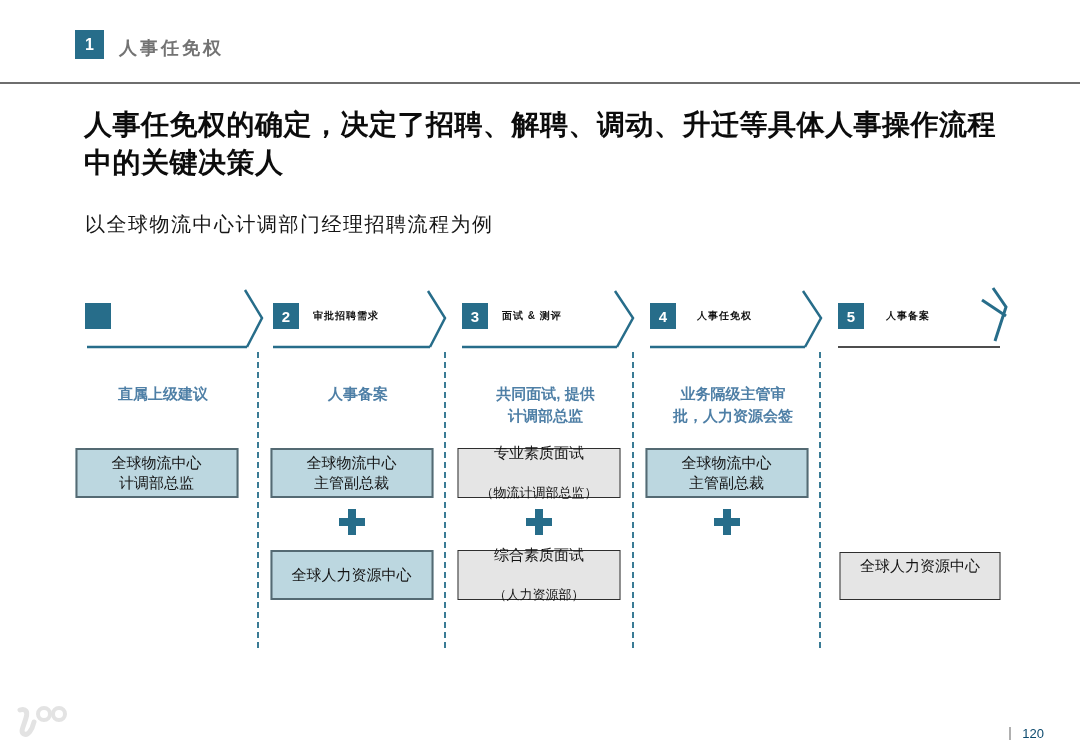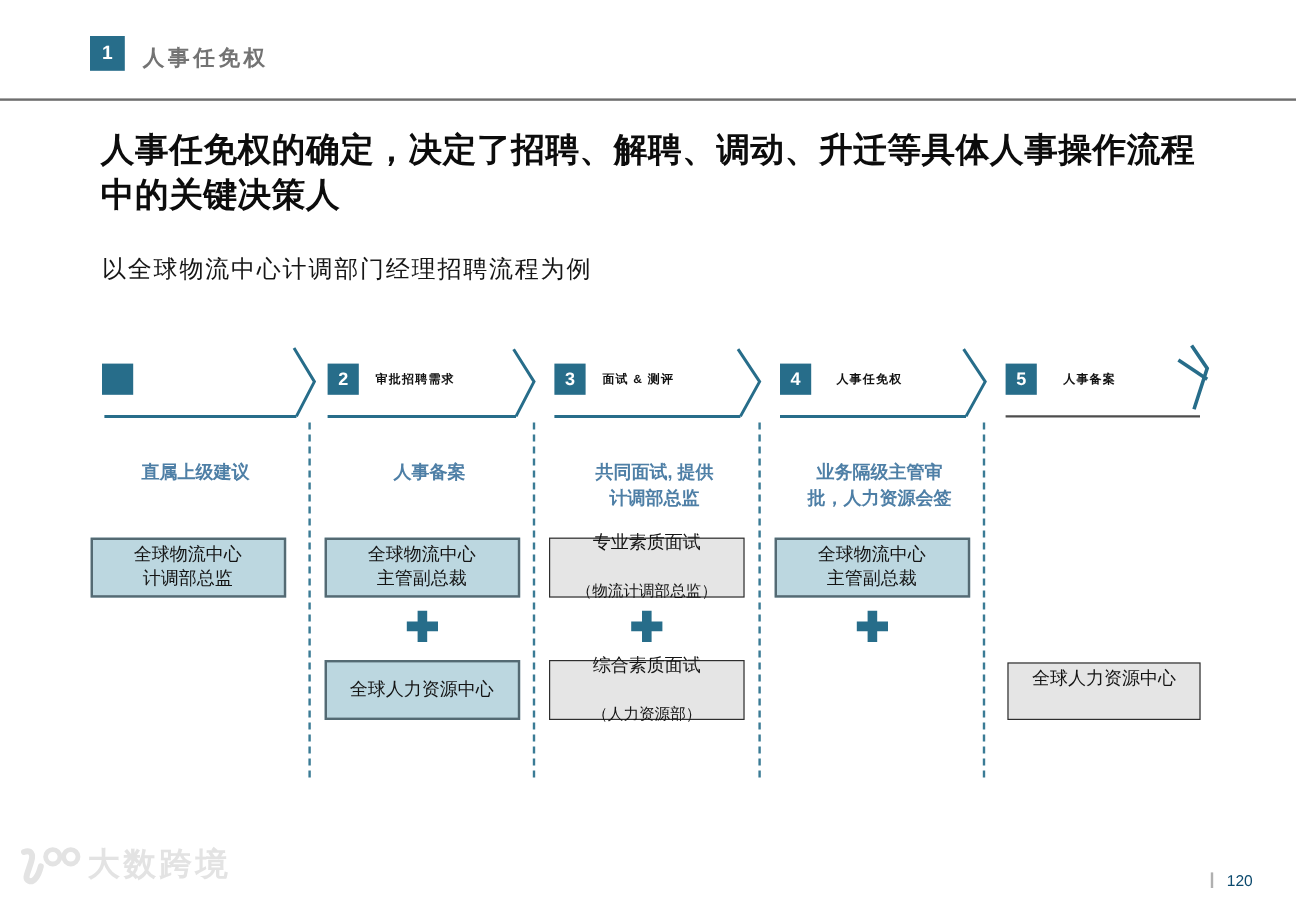--- a/index.html
+++ b/index.html
@@ -198,21 +198,20 @@
       <span class="l2"></span>
     </div>
   </div>
 
   <div class="watermark">
     <svg width="56" height="42">
       <path d="M8 12 C14 10, 16 14, 14 20 C11 30, 8 34, 12 36 C16 38, 20 32, 22 24" fill="none" stroke="#e3e3e3" stroke-width="5" stroke-linecap="round"></path>
       <circle cx="32" cy="16" r="6" fill="none" stroke="#e3e3e3" stroke-width="4"></circle>
       <circle cx="47" cy="16" r="6" fill="none" stroke="#e3e3e3" stroke-width="4"></circle>
     </svg>
-    <span class="wm-text">大数跨境</span>
   </div>
 
   <div class="pagefoot">
     <span class="bar"></span>
     <span class="num">120</span>
   </div>
 
 </div>
 
 </body></html>

